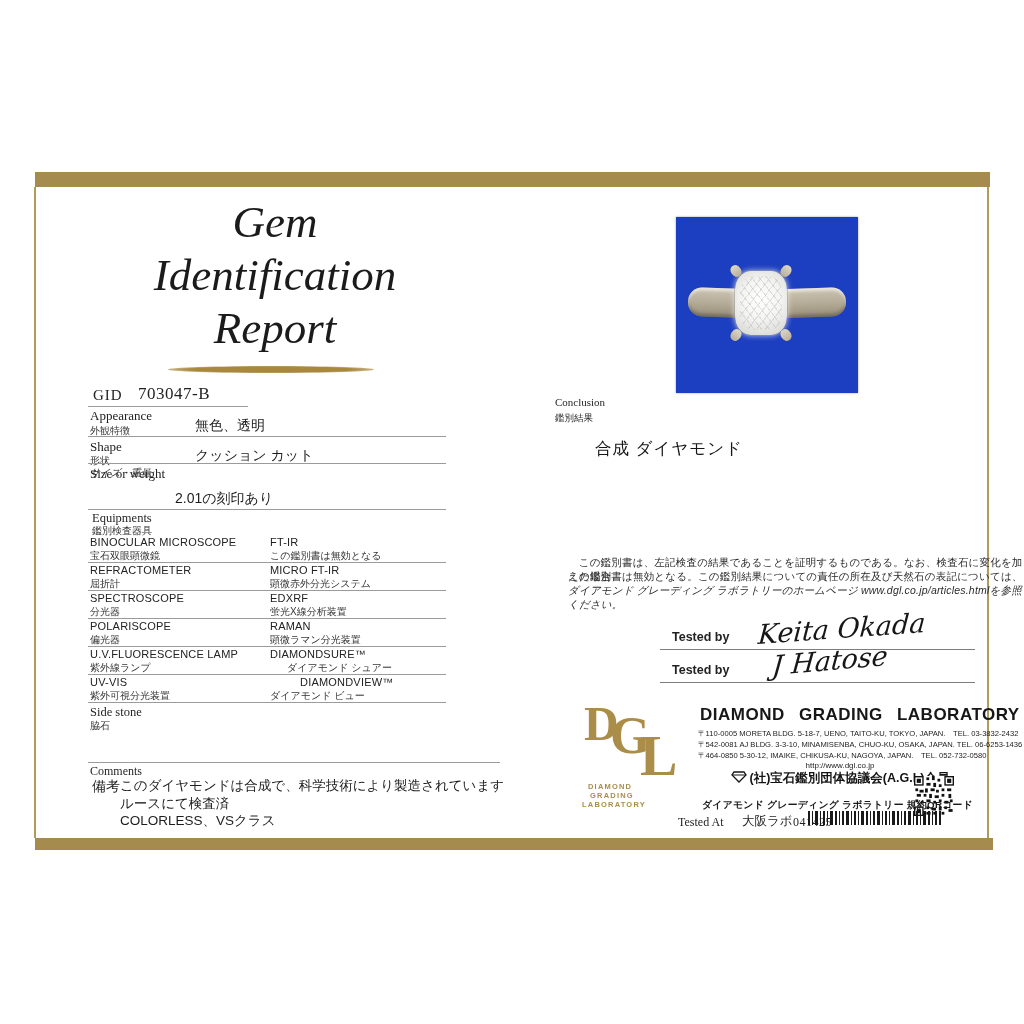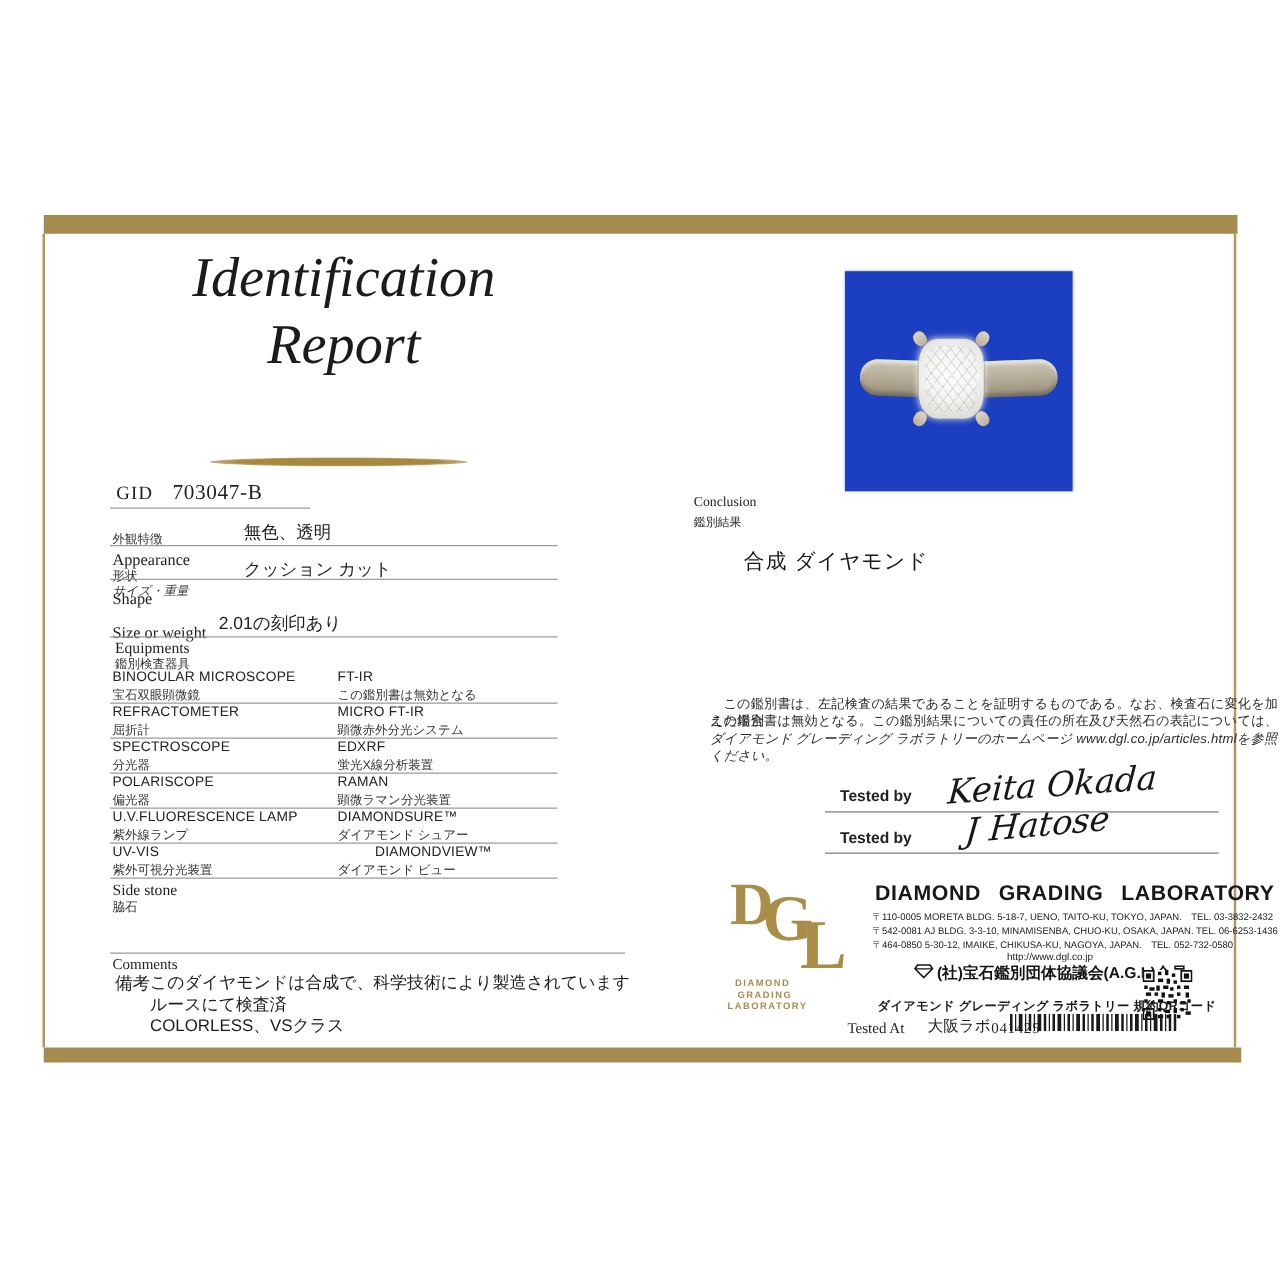--- a/index.html
+++ b/index.html
@@ -12,21 +12,21 @@
   .bar-bottom{left:35px;top:838px;width:958px;height:12px;background:#a58c4e;}
   .edge-left{left:34px;top:187px;width:2px;height:651px;background:#b09a5e;}
   .edge-right{left:987px;top:187px;width:2px;height:651px;background:#b09a5e;}
   
   .title{left:95px;top:196px;width:360px;text-align:center;font-family:"Liberation Serif","DejaVu Serif",serif;font-style:italic;font-size:45px;line-height:53px;color:#1b1b1b;}
   .divider{left:168px;top:366px;width:206px;height:7px;border-radius:50%;background:radial-gradient(ellipse at center,#a8873e 0%,#a8873e 55%,rgba(168,135,62,0) 98%);}
   
   .gid-label{left:93px;top:387px;font-size:15px;letter-spacing:1px;font-family:Liberation Serif, serif;}
   .gid-value{left:138px;top:384px;font-size:17px;letter-spacing:.5px;}
   .hline{height:1px;background:#9b9b9b;}
-  .lab-en{font-size:13px;color:#222;margin-top:32px;}
+  .lab-en{font-size:13px;color:#222;}
   .lab-jp{font-size:10px;color:#333;}
   .val-jp{font-size:14px;color:#1d1d1d;}
   .equip-en{font-size:11px;color:#222;letter-spacing:.2px;}
   .equip-jp{font-size:10px;color:#333;}
   .comment-line{font-size:13.5px;color:#1d1d1d;}
   
   .photo{left:676px;top:217px;width:182px;height:176px;background:#1c3ec0;box-shadow:0 0 2px rgba(0,0,30,.4);}
   .band{position:absolute;top:71px;height:29px;background:linear-gradient(180deg,#cdc6b5 0%,#b3aa96 55%,#968c77 100%);box-shadow:inset 0 3px 3px rgba(255,255,255,.55),inset 0 -3px 3px rgba(60,55,40,.35);}
   .band-left{left:12px;width:60px;border-radius:14px 3px 3px 14px;transform:rotate(2deg);}
   .band-right{left:110px;width:60px;border-radius:3px 14px 14px 3px;transform:rotate(-2deg);}
@@ -62,20 +62,21 @@
 <body>
 
 <div class="canvas">
 
   <div class="abs bar-top"></div>
   <div class="abs bar-bottom"></div>
   <div class="abs edge-left"></div>
   <div class="abs edge-right"></div>
 
   <div class="abs title">
+    <div>Gem</div>
     <div>Identification</div>
     <div>Report</div>
   </div>
   <div class="abs divider"></div>
 
   <div class="abs serif gid-label">GID</div>
   <div class="abs serif gid-value">703047-B</div>
   <div class="abs hline" style="left:88px;top:406px;width:160px;"></div>
 
   <div class="abs serif lab-en" style="left:90px;top:408px;">Appearance</div>
@@ -116,21 +117,21 @@
 
   <div class="abs equip-en" style="left:90px;top:620px;">POLARISCOPE</div>
   <div class="abs equip-jp" style="left:90px;top:633px;">偏光器</div>
   <div class="abs equip-en" style="left:270px;top:620px;">RAMAN</div>
   <div class="abs equip-jp" style="left:270px;top:633px;">顕微ラマン分光装置</div>
   <div class="abs hline" style="left:88px;top:646px;width:358px;"></div>
 
   <div class="abs equip-en" style="left:90px;top:648px;">U.V.FLUORESCENCE LAMP</div>
   <div class="abs equip-jp" style="left:90px;top:661px;">紫外線ランプ</div>
   <div class="abs equip-en" style="left:270px;top:648px;">DIAMONDSURE™</div>
-  <div class="abs equip-jp" style="left:270px;top:661px;text-align:right;">ダイアモンド シュアー</div>
+  <div class="abs equip-jp" style="left:287px;top:661px;text-align:right;">ダイアモンド シュアー</div>
   <div class="abs hline" style="left:88px;top:674px;width:358px;"></div>
 
   <div class="abs equip-en" style="left:90px;top:676px;">UV-VIS</div>
   <div class="abs equip-jp" style="left:90px;top:689px;">紫外可視分光装置</div>
   <div class="abs equip-en" style="left:270px;top:676px;padding-left:30px;">DIAMONDVIEW™</div>
   <div class="abs equip-jp" style="left:270px;top:689px;">ダイアモンド ビュー</div>
   <div class="abs hline" style="left:88px;top:702px;width:358px;"></div>
 
   <div class="abs serif" style="left:90px;top:705px;font-size:12.5px;">Side stone</div>
   <div class="abs lab-jp" style="left:90px;top:719px;">脇石</div>

